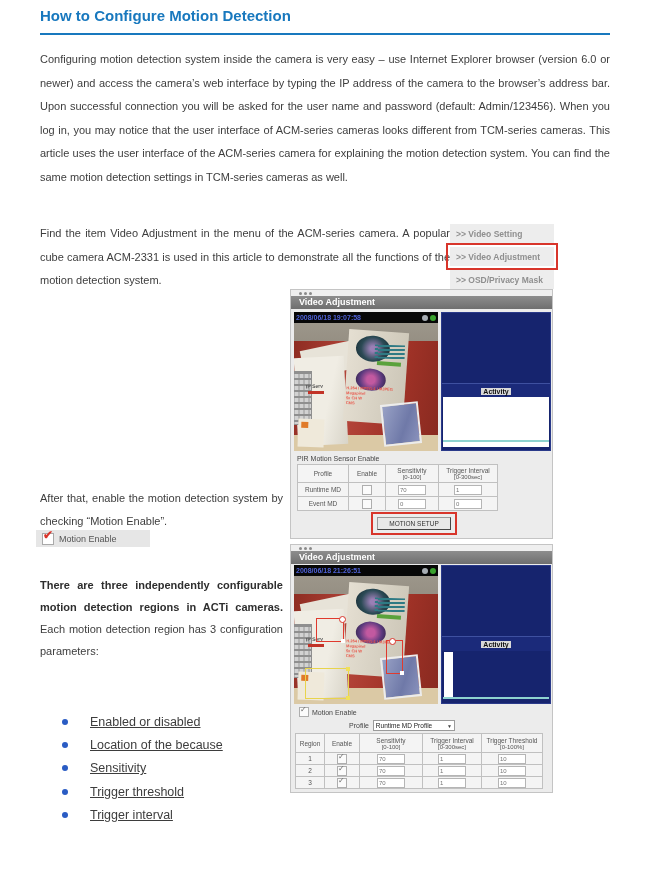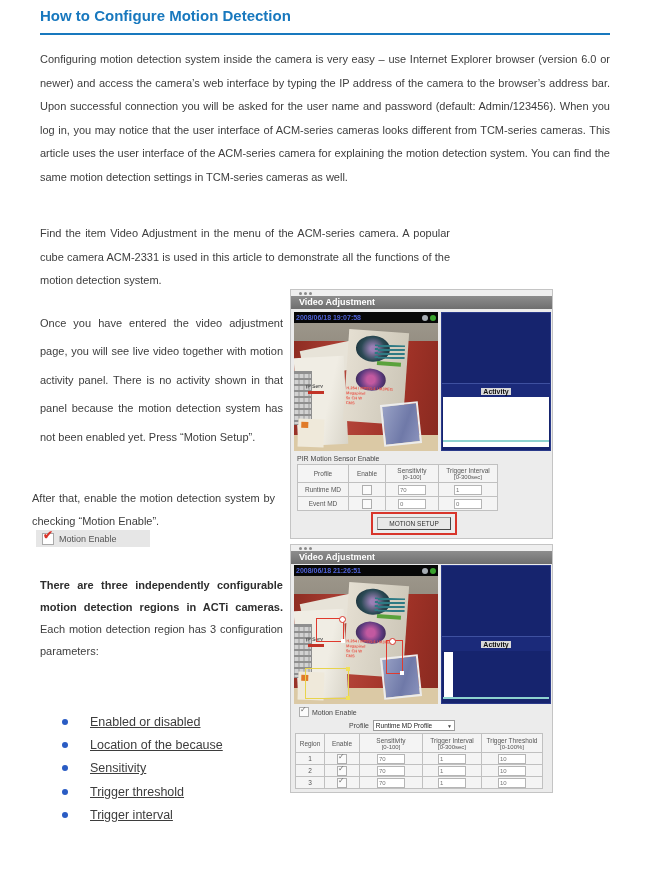--- a/index.html
+++ b/index.html
@@ -7,21 +7,21 @@
     position:relative; width:650px; height:876px; overflow:hidden;
     background:#ffffff; font-family:"Liberation Sans", sans-serif;
   }
   
   .title { position:absolute; left:40px; top:7px; margin:0; font-size:15px; font-weight:700; color:#1878be; }
   .title-rule { position:absolute; left:40px; top:33px; width:570px; height:2px; background:#1878be; }
   .para { position:absolute; margin:0; color:#3d3d3d; font-size:11px; text-align:justify; }
   .intro { left:40px; top:48px; width:570px; line-height:23.6px; }
   .find  { left:40px; top:222px; width:410px; line-height:23.5px; }
   .once  { left:40px; top:309px; width:243px; line-height:28.4px; }
-  .after { left:32px; top:487px; width:243px; line-height:23px; }
+  .after { left:40px; top:487px; width:243px; line-height:23px; }
   .three { left:40px; top:575px; width:243px; line-height:21.9px; }
   .three b { color:#2e2e2e; }
   .bullets { position:absolute; left:62px; top:710px; margin:0; padding:0; list-style:none; }
   .bullets li { display:flex; align-items:center; height:23.4px; font-size:12.5px; color:#3d3d3d;text-decoration:underline; }
   .bullets .dot { width:6px; height:6px; border-radius:50%; background:#2a5cc4; margin-right:22px; flex:none; }
   
   .menu { position:absolute; left:450px; top:224px; }
   .menu-item { width:104px; height:19px; margin-bottom:4px; background:#ededed; color:#8f8f8f;
     font-size:8.5px; font-weight:700; display:flex; align-items:center; padding-left:6px; box-sizing:border-box; }
   .menu-item.hl { outline:2px solid #d8352b; outline-offset:2px; }
@@ -127,22 +127,26 @@
 
 <div class="page">
 
   <h1 class="title">How to Configure Motion Detection</h1>
   <div class="title-rule"></div>
 
   <p class="para intro">Configuring motion detection system inside the camera is very easy – use Internet Explorer browser (version 6.0 or newer) and access the camera’s web interface by typing the IP address of the camera to the browser’s address bar. Upon successful connection you will be asked for the user name and password (default: Admin/123456). When you log in, you may notice that the user interface of ACM-series cameras looks different from TCM-series cameras. This article uses the user interface of the ACM-series camera for explaining the motion detection system. You can find the same motion detection settings in TCM-series cameras as well.</p>
 
   <p class="para find">Find the item Video Adjustment in the menu of the ACM-series camera. A popular cube camera ACM-2331 is used in this article to demonstrate all the functions of the motion detection system.</p>
 
-
-  <p class="para once">Once you have entered the video adjustment page, you will see live video together with motion activity panel. There is no activity shown in that panel because the motion detection system has not been enabled yet. Press “Motion Setup”.</p>
+  <div class="menu">
+    <div class="menu-item">&gt;&gt; Video Setting</div>
+    <div class="menu-item hl">&gt;&gt; Video Adjustment</div>
+    <div class="menu-item">&gt;&gt; OSD/Privacy Mask</div>
+  </div>
+
   <p class="para after">After that, enable the motion detection system by checking “Motion Enable”.</p>
 
   <div class="me-badge">
     <span class="me-box">
         <i class="ck-red">✔</i>
       </span>
     <span>Motion Enable</span>
   </div>
 
   <p class="para three"><b>There are three independently configurable motion detection regions in ACTi cameras.</b><span> Each motion detection region has 3 configuration parameters:</span></p>

